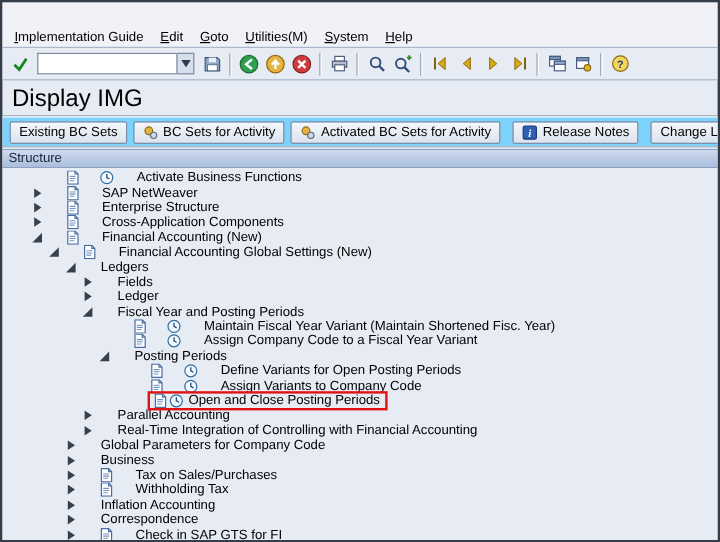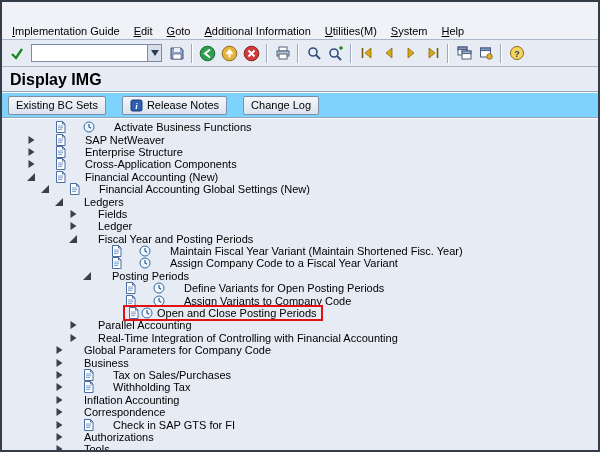--- a/index.html
+++ b/index.html
@@ -35,21 +35,21 @@
     background: #fff; font-size: 11px; padding: 0 3px; font-family: inherit; outline: none;
   }
   .cmd-drop {
     width: 15px; height: 18px; background: #d7dfeb; border: 1px solid #7c8aa3;
     display: flex; align-items: center; justify-content: center; font-size: 7px; color: #2c3a52;
   }
   .sep { width: 0; height: 19px; border-left: 1px solid #9aa7bd; border-right: 1px solid #fff; margin: 0 3px; }
 
   
   .titlebar { flex: 0 0 22px; padding: 4px 8px 2px; }
-  .title { font-size: 16px; font-weight: bold; }
+  .title { font-size: 20px; font-weight: normal; }
   .rule { flex: 0 0 2px; border-top: 1px solid #97a4bb; border-bottom: 1px solid #fbfcfe; }
 
   
   .appbar { flex: 0 0 24px; display: flex; align-items: center; padding: 0 6px; gap: 5px; background: #7dd3fc; }
   .app-btn {
     display: inline-flex; align-items: center; gap: 4px; height: 19px; padding: 0 7px;
     font-size: 11px; background: linear-gradient(#f4f7fb, #dce3ee);
     border: 1px solid #7f8ea8; border-radius: 2px; cursor: default; white-space: nowrap;
   }
   .gap { width: 6px; }
@@ -76,21 +76,20 @@
   .svg-icon { display: inline-flex; align-items: center; justify-content: center; }
 </style>
 </head>
 <body>
 
 <div class="window">
   <div class="menubar">
       <div class="menu-item"><u>I</u>mplementation Guide</div>
       <div class="menu-item"><u>E</u>dit</div>
       <div class="menu-item"><u>G</u>oto</div>
-      <div class="menu-item"><u>A</u>dditional Information</div>
       <div class="menu-item"><u>U</u>tilities(M)</div>
       <div class="menu-item"><u>S</u>ystem</div>
       <div class="menu-item"><u>H</u>elp</div>
     </div>
   <div class="toolbar">
       <div class="tb-btn">
         <svg width="16" height="16" viewBox="0 0 16 16">
           <path d="M3 9l4 4 6-9" stroke="#18871b" stroke-width="2.3" fill="none"></path>
         </svg>
       </div>
@@ -198,36 +197,55 @@
       </div>
     </div>
   <div class="titlebar">
     <span class="title">Display IMG</span>
   </div>
   <div class="rule"></div>
   <div class="appbar">
       <div class="app-btn">
         <span>Existing BC Sets</span>
       </div>
+      <div class="app-btn">
+        <span class="svg-icon">
+          <svg width="13" height="13" viewBox="0 0 13 13">
+            <circle cx="5" cy="5" r="3.2" fill="#e8b33c" stroke="#8d6a1a"></circle>
+            <circle cx="9" cy="8.8" r="2.6" fill="#cfd8e6" stroke="#5a6a85"></circle>
+          </svg>
+        </span>
+        <span>BC Sets for Activity</span>
+      </div>
+      <div class="app-btn">
+        <span class="svg-icon">
+          <svg width="13" height="13" viewBox="0 0 13 13">
+            <circle cx="5" cy="5" r="3.2" fill="#e8b33c" stroke="#8d6a1a"></circle>
+            <circle cx="9" cy="8.8" r="2.6" fill="#cfd8e6" stroke="#5a6a85"></circle>
+          </svg>
+        </span>
+        <span>Activated BC Sets for Activity</span>
+      </div>
       <div class="gap"></div>
       <div class="app-btn">
         <span class="svg-icon">
           <svg width="13" height="13" viewBox="0 0 13 13">
             <rect x="1" y="1" width="11" height="11" rx="1.5" fill="#2f5fb3" stroke="#1c3a73"></rect>
             <text x="6.5" y="10" font-size="9" text-anchor="middle" fill="#fff" font-weight="bold" font-style="italic" font-family="Liberation Serif, serif">i</text>
           </svg>
         </span>
         <span>Release Notes</span>
       </div>
       <div class="gap"></div>
       <div class="app-btn">
         <span>Change Log</span>
       </div>
     </div>
   <div class="rule"></div>
+  <div class="structure-bar">Structure</div>
   <div class="tree">
       <div class="tree-row">
         <span class="spacer" style="width: 4px;"></span>
         <span class="expander"></span>
         <span class="node-icon">
           <svg width="11" height="12" viewBox="0 0 11 12">
             <path d="M1.5 0.5h6L10 3v8.5H1.5z" fill="#fff" stroke="#4a6da0"></path>
             <path d="M7.5 0.5V3H10" fill="none" stroke="#4a6da0"></path>
             <path d="M3 5h5M3 6.8h5M3 8.6h4" stroke="#6f93c4" stroke-width="0.9"></path>
           </svg>

